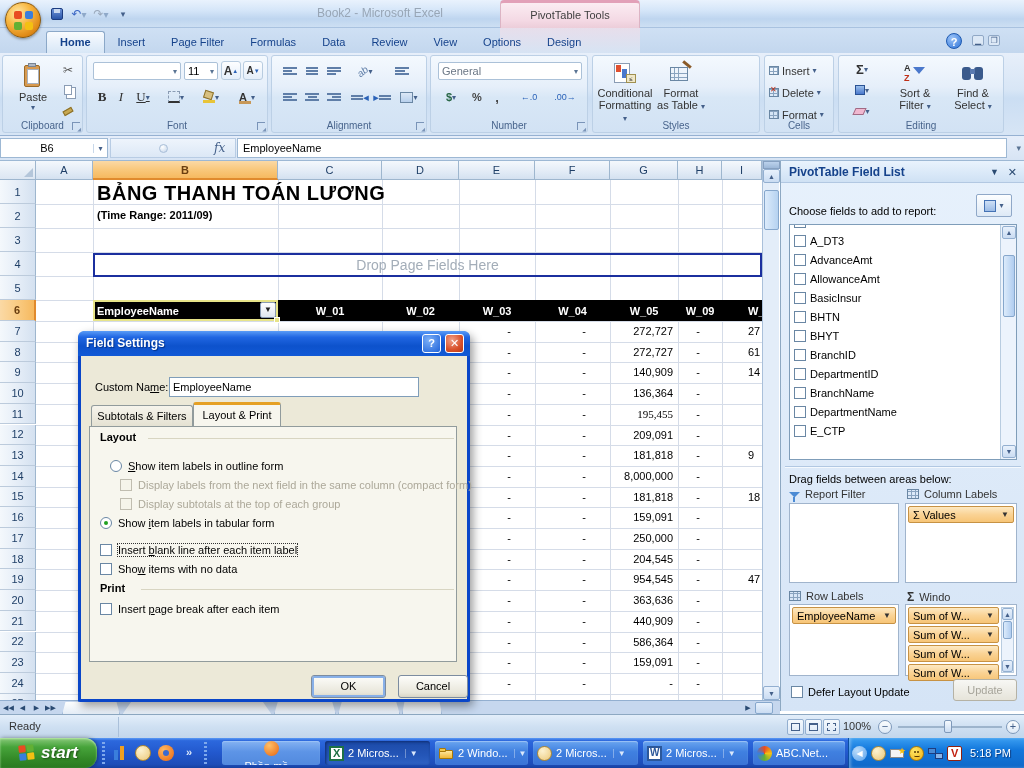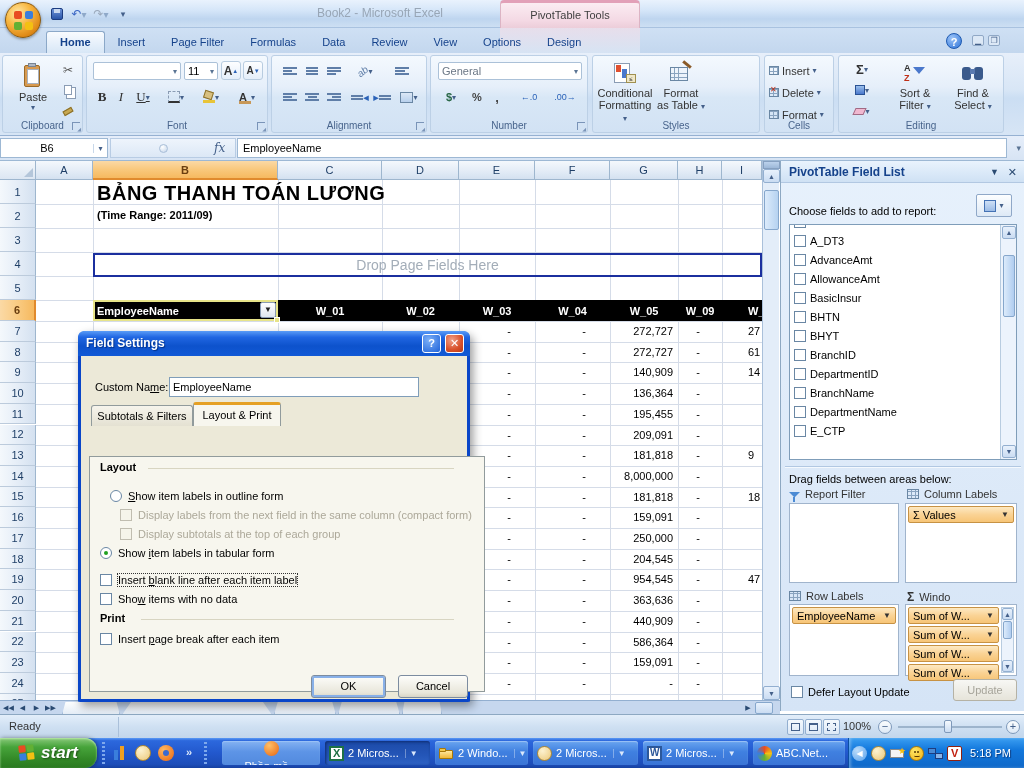--- a/index.html
+++ b/index.html
@@ -199,22 +199,22 @@
     color:#fff; font-weight:bold; font-size:11px; text-align:center; line-height:17px; }
   #dlg-help { right:26px; background:radial-gradient(circle at 35% 30%,#7cb0f8,#1f62d8); }
   #dlg-close { right:3px; background:radial-gradient(circle at 35% 30%,#f0a088,#d8502a 60%,#b83a18); }
   #cn-label { position:absolute; left:14px; top:50px; font-size:11px; }
   #cn-input { position:absolute; left:88px; top:46px; width:250px; height:20px; border:1px solid #7f9db9;
     font-size:11px; font-family:"Liberation Sans",sans-serif; padding-left:3px; background:#fff; }
   .dtab { position:absolute; height:21px; font-size:11px; text-align:center;
     border:1px solid #919b9c; border-bottom:none; border-radius:3px 3px 0 0;
     background:linear-gradient(180deg,#f6f4ec,#e4e1d2); line-height:20px; }
   .dtab.active { background:#f7f6ee; border-top:3px solid #e5a024; height:24px; z-index:2; font-weight:normal; }
-  #dlg-panel { position:absolute; left:8px; top:95px; width:396px; height:236px;
-    background:#f7f6ee; border:1px solid #919b9c;margin-top:30px; }
+  #dlg-panel { position:absolute; left:8px; top:95px; width:368px; height:236px;
+    background:#f7f6ee; border:1px solid #919b9c; }
   .sect { position:absolute; left:10px; font-weight:bold; font-size:11px; }
   .sect .line { position:absolute; left:0; top:7px; height:1px; background:#d8d5c2; }
   .opt { position:absolute; display:flex; align-items:center; gap:6px; font-size:11px; white-space:nowrap; }
   .radio { width:12px; height:12px; border-radius:50%; border:1px solid #6a87a4; background:#fff; flex:none; position:relative; }
   .radio.on:after { content:""; position:absolute; left:3px; top:3px; width:4px; height:4px; border-radius:50%; background:#21a121; }
   .dcb { width:12px; height:12px; border:1px solid #6a87a4; background:#fff; flex:none; }
   .dcb.dis { border-color:#c0bdb0; background:#f5f4ea; }
   .opt .lab.dis { color:#aca899; }
   .opt .lab.focused { outline:1px dotted #333; }
   .xpbtn { position:absolute; top:344px; height:23px; background:linear-gradient(180deg,#fdfdfa,#e8e6da 80%,#d8d5c6);
@@ -657,21 +657,21 @@
         <div class="dcell num" style="left: 535px; top: 201.4px; width: 75px; height: 20.7px; line-height: 20.7px; padding-right: 24px;">-</div>
         <div class="dcell num" style="left: 610px; top: 201.4px; width: 68px; height: 20.7px; line-height: 20.7px; padding-right: 5px;">140,909</div>
         <div class="dcell num" style="left: 678px; top: 201.4px; width: 44px; height: 20.7px; line-height: 20.7px; padding-right: 22px;">-</div>
         <div class="dcell num" style="left: 722px; top: 201.4px; width: 40px; height: 20.7px; line-height: 20.7px; padding-left: 26px; text-align: left;">14</div>
         <div class="dcell num" style="left: 459px; top: 222.1px; width: 76px; height: 20.7px; line-height: 20.7px; padding-right: 24px;">-</div>
         <div class="dcell num" style="left: 535px; top: 222.1px; width: 75px; height: 20.7px; line-height: 20.7px; padding-right: 24px;">-</div>
         <div class="dcell num" style="left: 610px; top: 222.1px; width: 68px; height: 20.7px; line-height: 20.7px; padding-right: 5px;">136,364</div>
         <div class="dcell num" style="left: 678px; top: 222.1px; width: 44px; height: 20.7px; line-height: 20.7px; padding-right: 22px;">-</div>
         <div class="dcell num" style="left: 459px; top: 242.8px; width: 76px; height: 20.7px; line-height: 20.7px; padding-right: 24px;">-</div>
         <div class="dcell num" style="left: 535px; top: 242.8px; width: 75px; height: 20.7px; line-height: 20.7px; padding-right: 24px;">-</div>
-        <div class="dcell num" style="left: 610px; top: 242.8px; width: 68px; height: 20.7px; line-height: 20.7px; padding-right: 5px;">195,455</div>
+        <div class="dcell num" style="left: 610px; top: 242.8px; width: 68px; height: 20.7px; line-height: 20.7px; padding-right: 5px; font-family: Liberation Serif, serif;">195,455</div>
         <div class="dcell num" style="left: 678px; top: 242.8px; width: 44px; height: 20.7px; line-height: 20.7px; padding-right: 22px;">-</div>
         <div class="dcell num" style="left: 459px; top: 263.5px; width: 76px; height: 20.7px; line-height: 20.7px; padding-right: 24px;">-</div>
         <div class="dcell num" style="left: 535px; top: 263.5px; width: 75px; height: 20.7px; line-height: 20.7px; padding-right: 24px;">-</div>
         <div class="dcell num" style="left: 610px; top: 263.5px; width: 68px; height: 20.7px; line-height: 20.7px; padding-right: 5px;">209,091</div>
         <div class="dcell num" style="left: 678px; top: 263.5px; width: 44px; height: 20.7px; line-height: 20.7px; padding-right: 22px;">-</div>
         <div class="dcell num" style="left: 459px; top: 284.2px; width: 76px; height: 20.7px; line-height: 20.7px; padding-right: 24px;">-</div>
         <div class="dcell num" style="left: 535px; top: 284.2px; width: 75px; height: 20.7px; line-height: 20.7px; padding-right: 24px;">-</div>
         <div class="dcell num" style="left: 610px; top: 284.2px; width: 68px; height: 20.7px; line-height: 20.7px; padding-right: 5px;">181,818</div>
         <div class="dcell num" style="left: 678px; top: 284.2px; width: 44px; height: 20.7px; line-height: 20.7px; padding-right: 22px;">-</div>
         <div class="dcell num" style="left: 722px; top: 284.2px; width: 40px; height: 20.7px; line-height: 20.7px; padding-left: 26px; text-align: left;">9</div>

